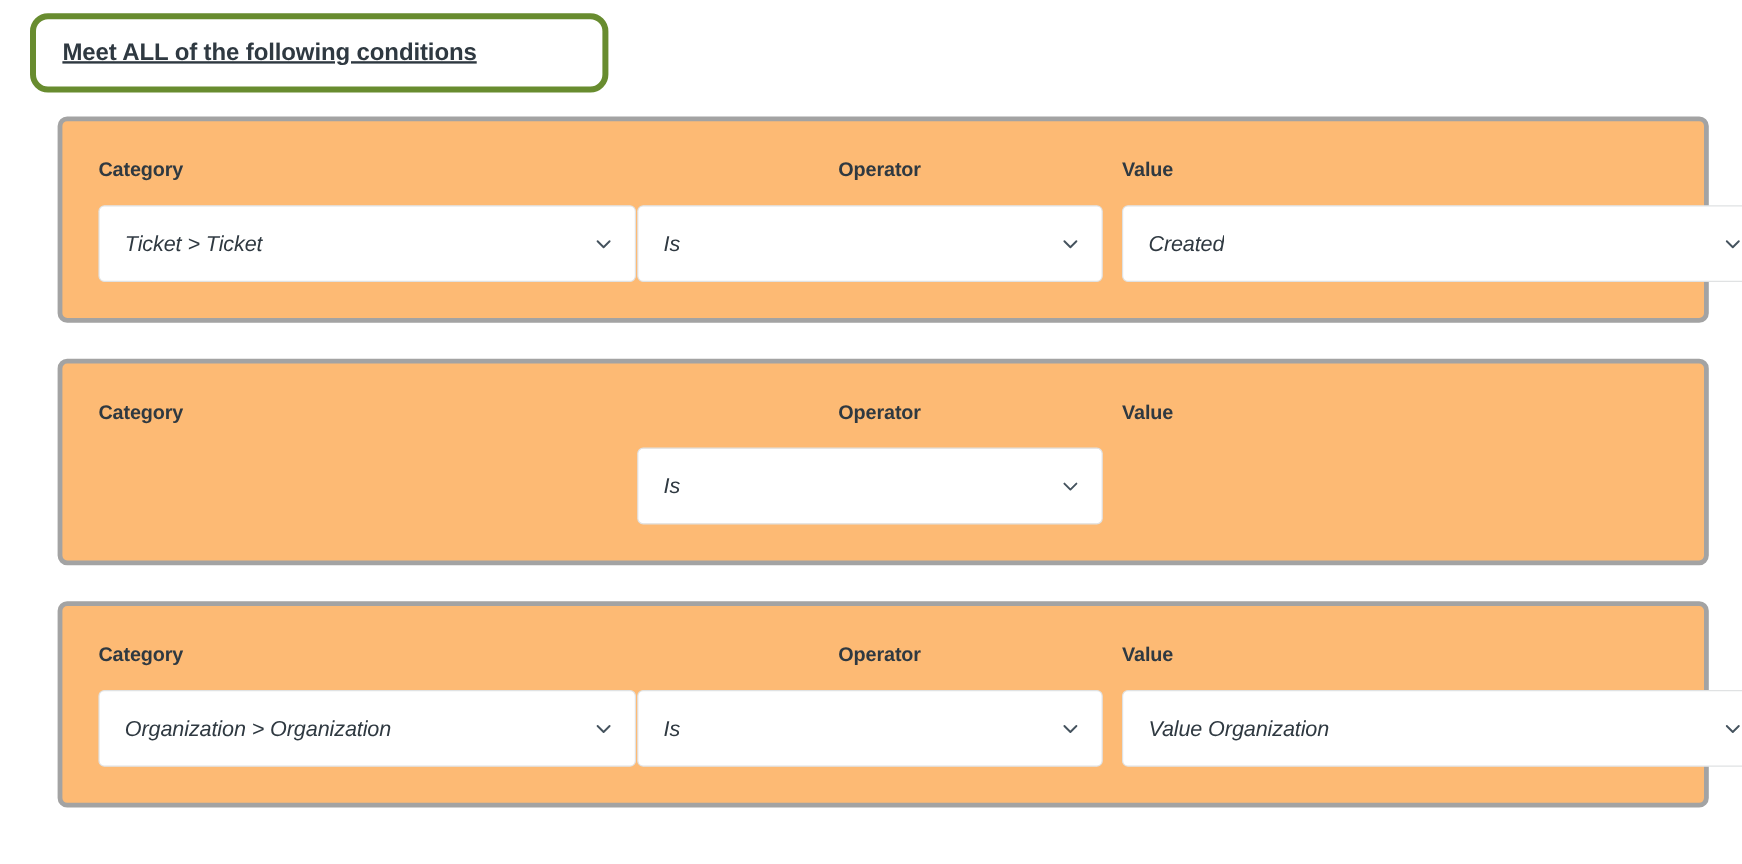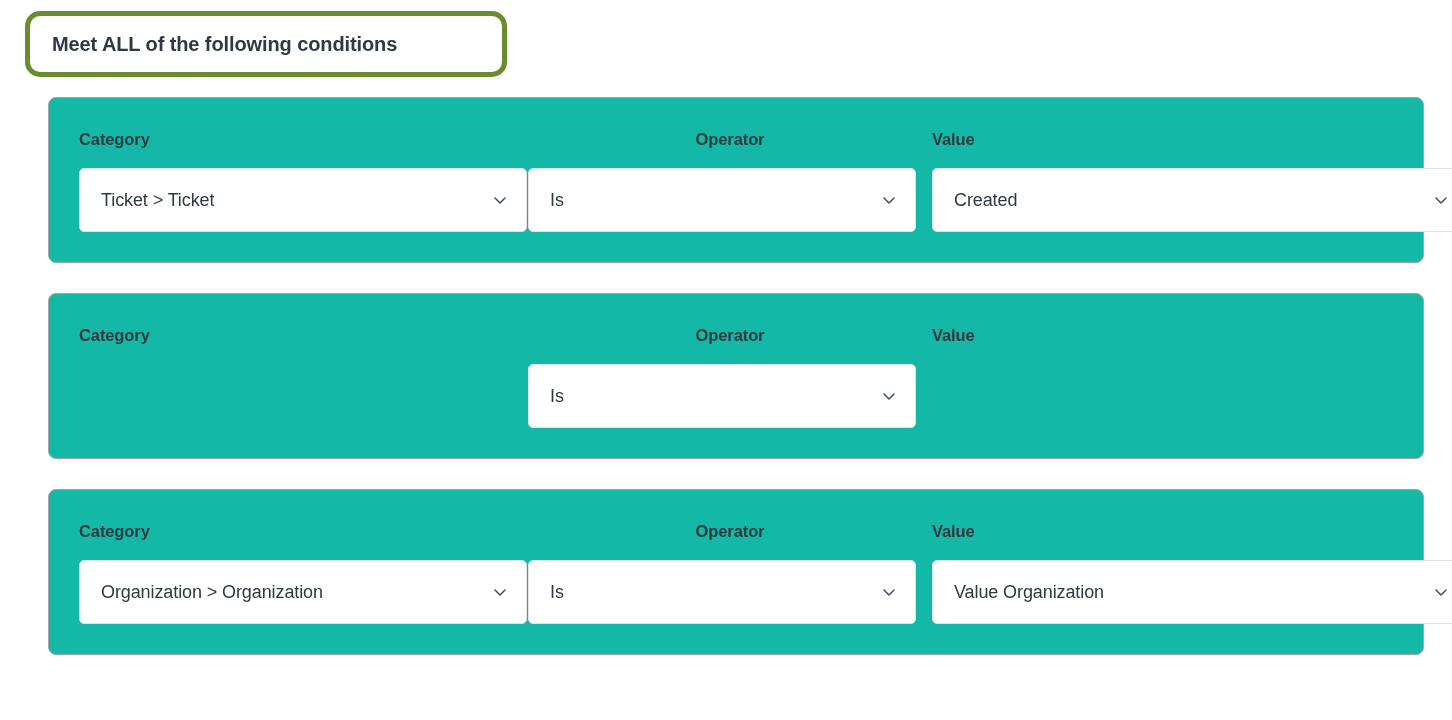--- a/index.html
+++ b/index.html
@@ -30,34 +30,35 @@
     display: flex;
     align-items: center;
   }
   .heading-text {
     font-size: 20px;
     font-weight: bold;
     letter-spacing: -0.1px;
     color: #2f3941;
     padding-left: 22px;
     white-space: nowrap;
+    text-decoration: underline;
   }
 
   
   .cards {
     position: absolute;
     left: 48px;
     top: 97px;
     width: 1376px;
   }
   .condition-card {
     box-sizing: border-box;
-    border: 1px solid #a3a3a3;
+    border: 4px solid #a3a3a3;
     border-radius: 8px;
-    background: #14b8a6;
+    background: #fdba74;
     padding: 31px 30px 30px 30px;
     margin-bottom: 30px;
   }
   .condition-row {
     display: flex;
     align-items: flex-start;
   }
   .field-group {
     box-sizing: border-box;
   }
@@ -79,20 +80,21 @@
     position: relative;
     box-sizing: border-box;
     height: 64px;
     border: 1px solid #e0e2e3;
     border-radius: 5px;
     background: #ffffff;
     display: flex;
     align-items: center;
     padding: 0 44px 0 21px;
     cursor: pointer;
+    font-style: italic;
   }
   .field-group.col-category .select-control { width: 448px; }
   .field-group.col-operator .select-control { width: 388px; }
   .field-group.col-value    .select-control { width: 536px; }
 
   .select-value {
     font-size: 18px;
     color: #2f3941;
     line-height: 22px;
     white-space: nowrap;

